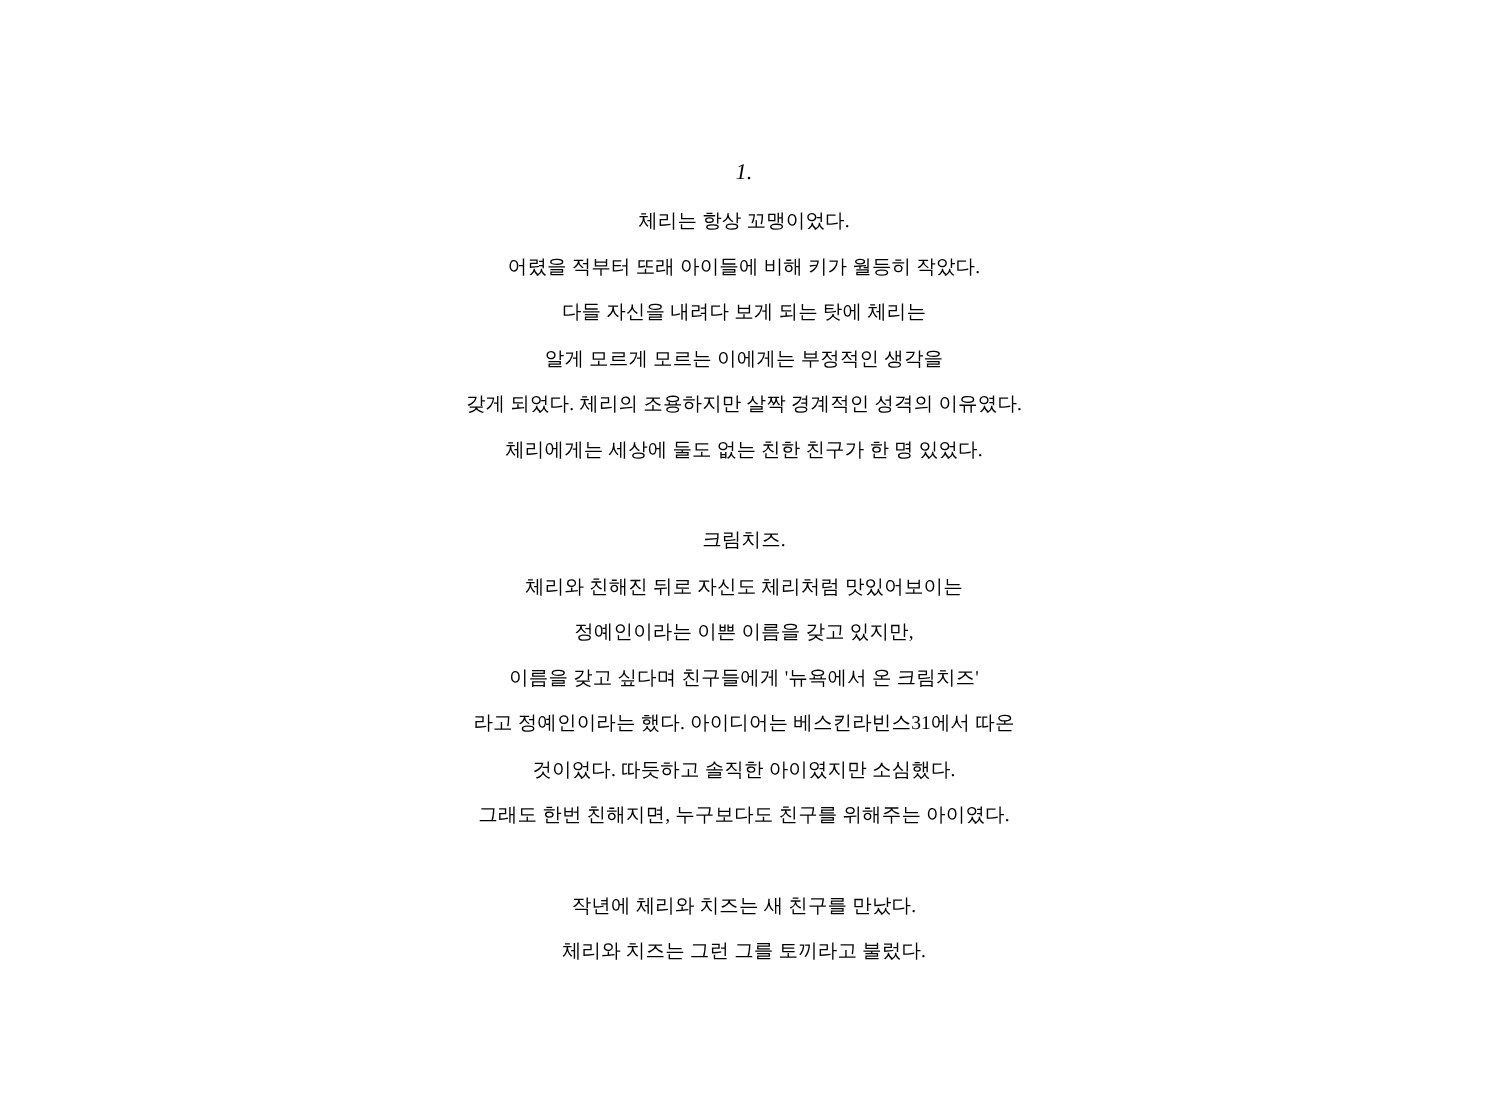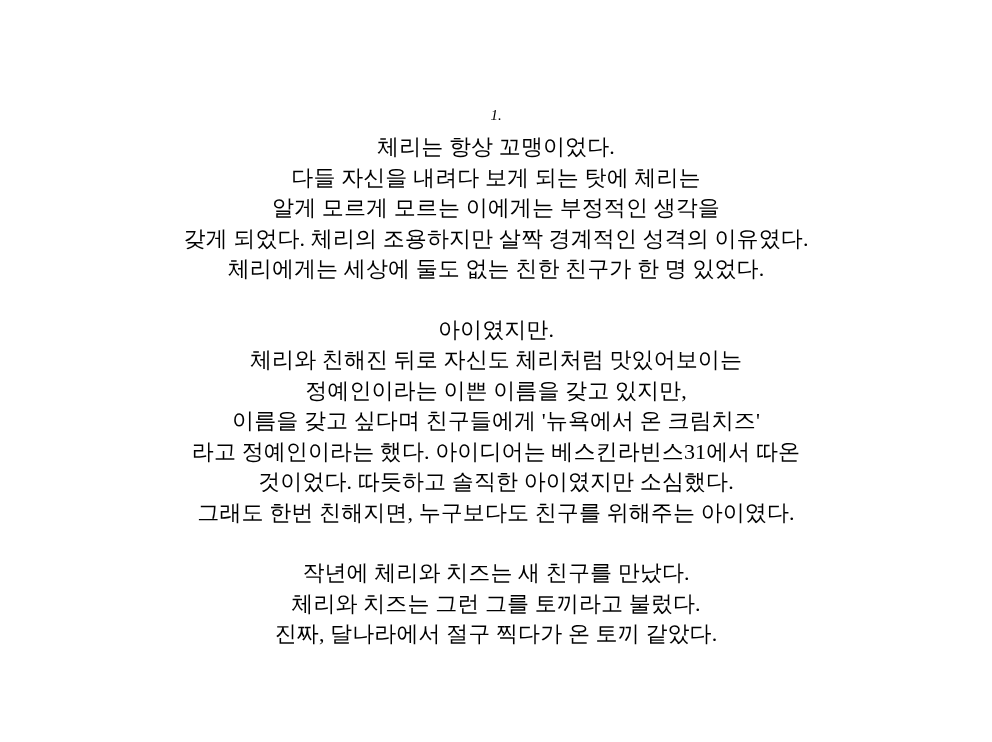--- a/index.html
+++ b/index.html
@@ -30,59 +30,59 @@
   .section-marker {
     font-size: 15px;
     font-style: italic;
     line-height: 30px;
     margin: 0 0 2px 0;
   }
   .para {
     margin: 0;
   }
   .line {
-    font-size: 22px;
+    font-size: 13px;
     line-height: 30.5px;
     letter-spacing: 0.1px;
     white-space: pre;
   }
   .spacer {
     height: 30px;
   }
 </style>
 </head>
 <body>
 
 <div class="page">
   <div class="doc-body">
 
     <div class="section-marker">1.</div>
 
     <div class="para">
       <div class="line">체리는 항상 꼬맹이었다.</div>
+      <div class="line">어렸을 적부터 또래 아이들에 비해 키가 월등히 작았다.</div>
       <div class="line">다들 자신을 내려다 보게 되는 탓에 체리는</div>
       <div class="line">알게 모르게 모르는 이에게는 부정적인 생각을</div>
       <div class="line">갖게 되었다. 체리의 조용하지만 살짝 경계적인 성격의 이유였다.</div>
       <div class="line">체리에게는 세상에 둘도 없는 친한 친구가 한 명 있었다.</div>
     </div>
 
     <div class="spacer"></div>
 
     <div class="para">
-      <div class="line">아이였지만.</div>
+      <div class="line">크림치즈.</div>
       <div class="line">체리와 친해진 뒤로 자신도 체리처럼 맛있어보이는</div>
       <div class="line">정예인이라는 이쁜 이름을 갖고 있지만,</div>
       <div class="line">이름을 갖고 싶다며 친구들에게 '뉴욕에서 온 크림치즈'</div>
       <div class="line">라고 정예인이라는 했다. 아이디어는 베스킨라빈스31에서 따온</div>
       <div class="line">것이었다. 따듯하고 솔직한 아이였지만 소심했다.</div>
       <div class="line">그래도 한번 친해지면, 누구보다도 친구를 위해주는 아이였다.</div>
     </div>
 
     <div class="spacer"></div>
 
     <div class="para">
       <div class="line">작년에 체리와 치즈는 새 친구를 만났다.</div>
       <div class="line">체리와 치즈는 그런 그를 토끼라고 불렀다.</div>
-      <div class="line">진짜, 달나라에서 절구 찍다가 온 토끼 같았다.</div>
     </div>
 
   </div>
 </div>
 
 </body></html>

